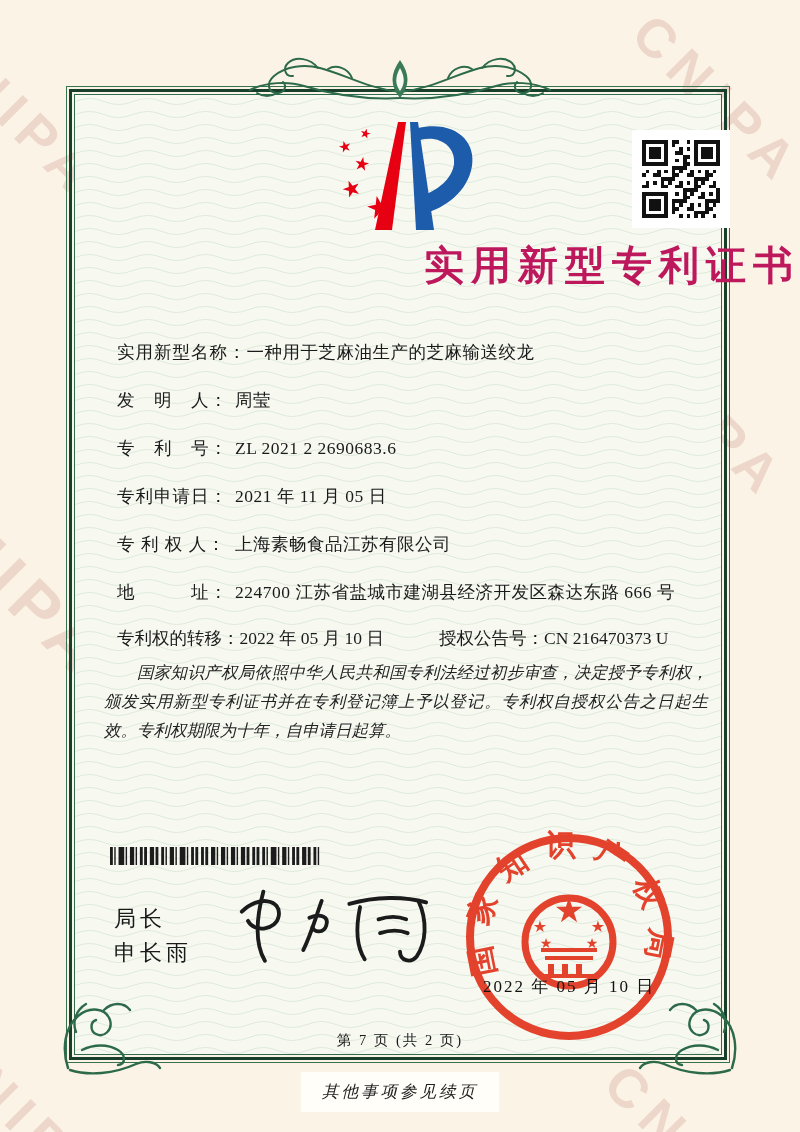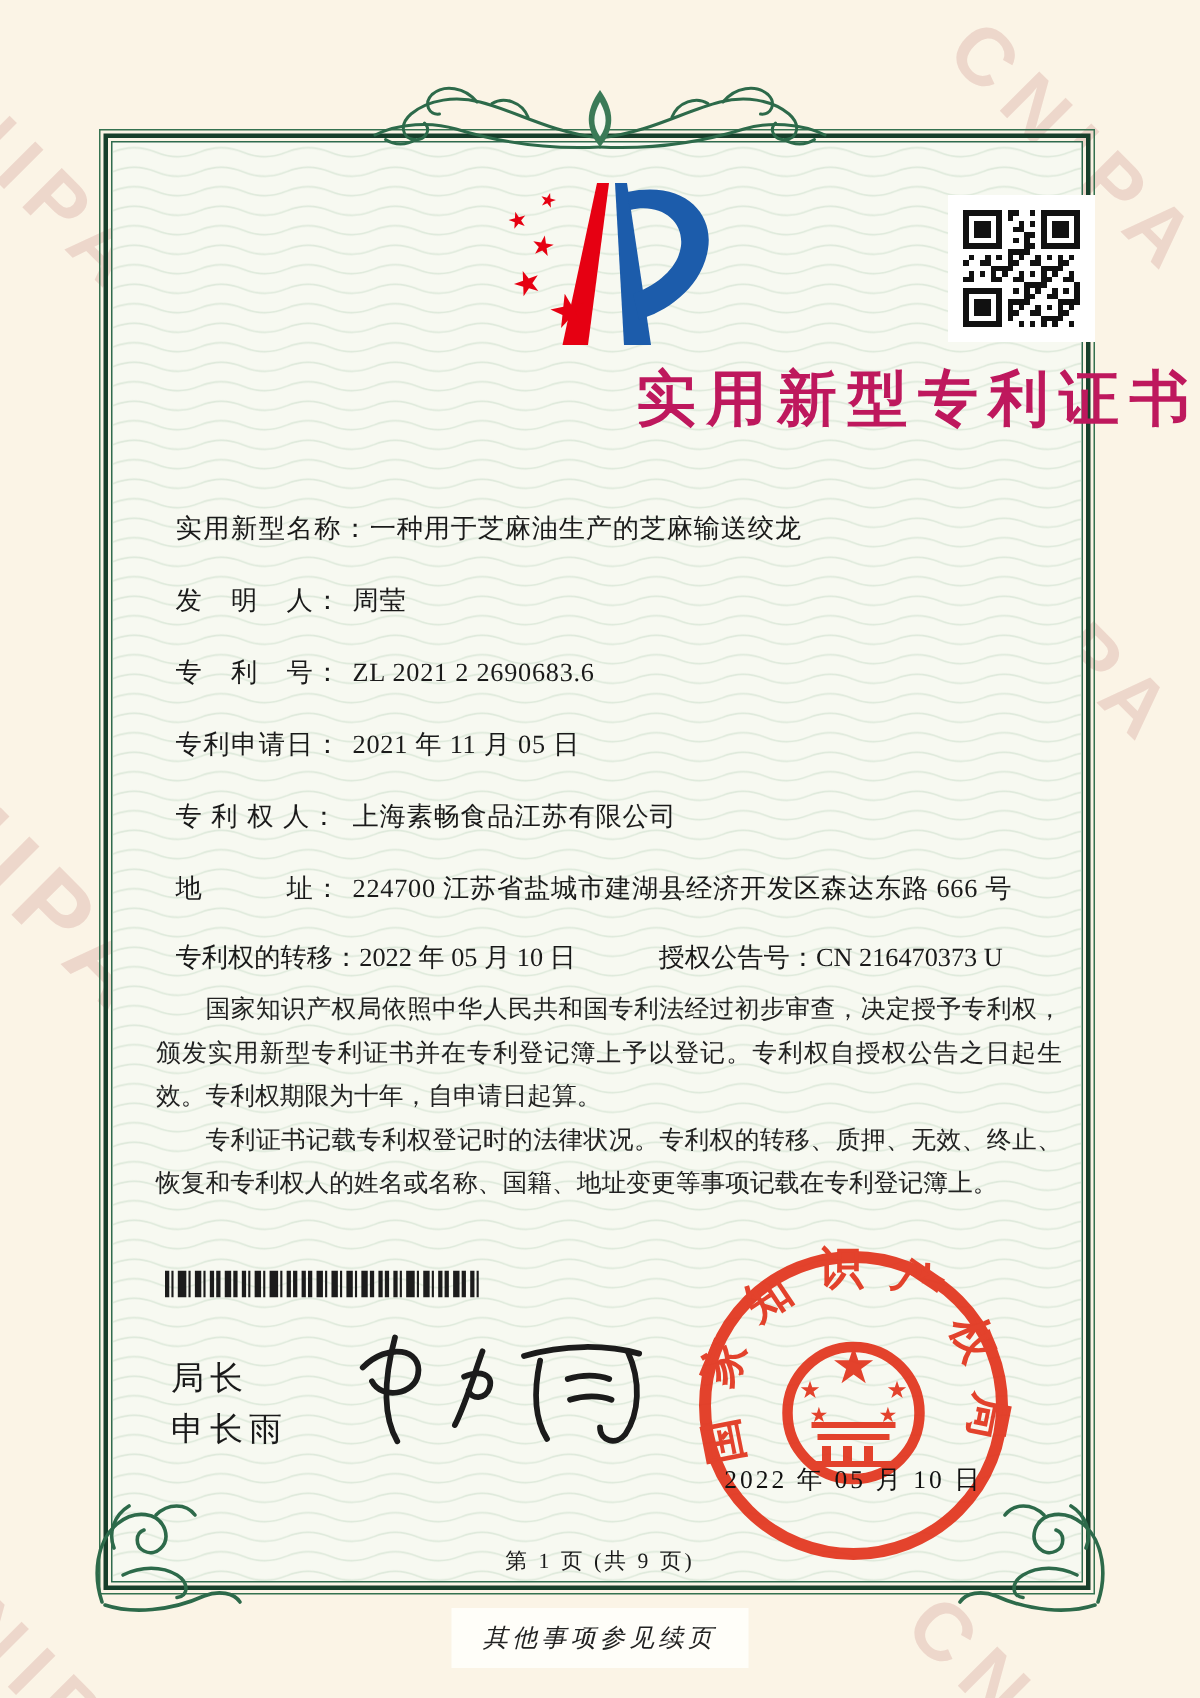--- a/index.html
+++ b/index.html
@@ -28,21 +28,21 @@
   .qr-pad{position:absolute;left:632px;top:130px;width:98px;height:98px;background:#ffffff;}
   .qr-pad svg{position:absolute;left:10px;top:10px;width:78px;height:78px;fill:#111;}
   .title{position:absolute;left:0;top:238px;width:100%;text-align:right;
          font-size:40px;font-weight:bold;letter-spacing:7px;color:#be185d;}
   .fields{position:absolute;left:103px;top:331px;width:605px;font-size:17.5px;}
   .field-row{position:absolute;left:14px;white-space:nowrap;}
   .field-label{display:inline-block;min-width:118px;letter-spacing:1px;}
   .field-value{letter-spacing:.5px;}
   .grant-no{position:absolute;left:322px;top:0;white-space:nowrap;}
   .paragraphs{position:absolute;left:104px;top:658px;width:604px;font-size:16.5px;
-              line-height:29px;text-align:justify;color:#222;}
+              line-height:29px;text-align:justify;color:#222;font-style:italic;}
   .paragraphs p{margin:0;text-indent:2em;}
   .barcode{position:absolute;left:110px;top:847px;width:212px;height:18px;fill:#1c1c1c;}
   .officer{position:absolute;left:114px;top:902px;font-size:22px;letter-spacing:4px;line-height:34px;}
   .signature{position:absolute;left:228px;top:872px;width:215px;height:110px;}
   .seal{position:absolute;left:462px;top:830px;width:214px;height:214px;z-index:5;}
   .seal-date{position:absolute;left:462px;top:975px;width:214px;text-align:center;
              font-size:17px;letter-spacing:2px;color:#111;z-index:6;white-space:nowrap;}
   .page-info{position:absolute;left:0;top:1031px;width:100%;text-align:center;
              font-size:14.5px;letter-spacing:2px;z-index:4;}
   .cont-note{position:absolute;left:50%;transform:translateX(-50%);top:1072px;
@@ -274,21 +274,20 @@
       <div class="field-row" style="top:295px">
         <span>专利权的转移：</span><span>2022 年 05 月 10 日</span>
         <span class="grant-no">
           <span>授权公告号：</span><span>CN 216470373 U</span>
         </span>
       </div>
     </div>
 
     <div class="paragraphs">
       <p>国家知识产权局依照中华人民共和国专利法经过初步审查，决定授予专利权，颁发实用新型专利证书并在专利登记簿上予以登记。专利权自授权公告之日起生效。专利权期限为十年，自申请日起算。</p>
-      <p>专利证书记载专利权登记时的法律状况。专利权的转移、质押、无效、终止、恢复和专利权人的姓名或名称、国籍、地址变更等事项记载在专利登记簿上。</p>
     </div>
 
     <svg id="barcode" class="barcode" preserveAspectRatio="none" xmlns="http://www.w3.org/2000/svg" viewBox="0 0 149 18">
         <rect x="0" y="0" width="2" height="18"></rect>
         <rect x="3" y="0" width="1" height="18"></rect>
         <rect x="6" y="0" width="4" height="18"></rect>
         <rect x="11" y="0" width="1" height="18"></rect>
         <rect x="14" y="0" width="3" height="18"></rect>
         <rect x="18" y="0" width="1" height="18"></rect>
         <rect x="21" y="0" width="2" height="18"></rect>
@@ -341,21 +340,21 @@
         <path d="M122,26 C114,48 108,70 98,90"></path>
         <path d="M106,48 C120,42 132,46 128,58 C125,68 112,68 110,60"></path>
         <path d="M158,30 C192,20 230,20 258,28"></path>
         <path d="M172,34 C166,62 168,86 178,102"></path>
         <path d="M248,26 C260,52 258,80 246,98 C238,108 224,104 224,92"></path>
         <path d="M196,50 C208,46 222,46 232,50"></path>
         <path d="M198,68 C210,64 224,64 234,68"></path>
       </g>
     </svg>
 
-    <div class="page-info">第 1 页 (共 9 页)</div>
+    <div class="page-info">第 7 页 (共 2 页)</div>
   </div>
 
   <svg class="seal" viewBox="0 0 214 214" xmlns="http://www.w3.org/2000/svg">
     <g opacity="0.92">
       <circle cx="107" cy="107" r="99" fill="none" stroke="#e2331c" stroke-width="8"></circle>
       <path id="sealArc" d="M28.9,122.5 A80,80 0 1 1 185.1,122.5" fill="none"></path>
       <text fill="#e2331c" font-size="30" font-weight="bold" letter-spacing="17" font-family="'Liberation Serif',serif">
         <textPath href="#sealArc" startOffset="50%" text-anchor="middle">国家知识产权局</textPath>
       </text>
       <g fill="#e2331c">

